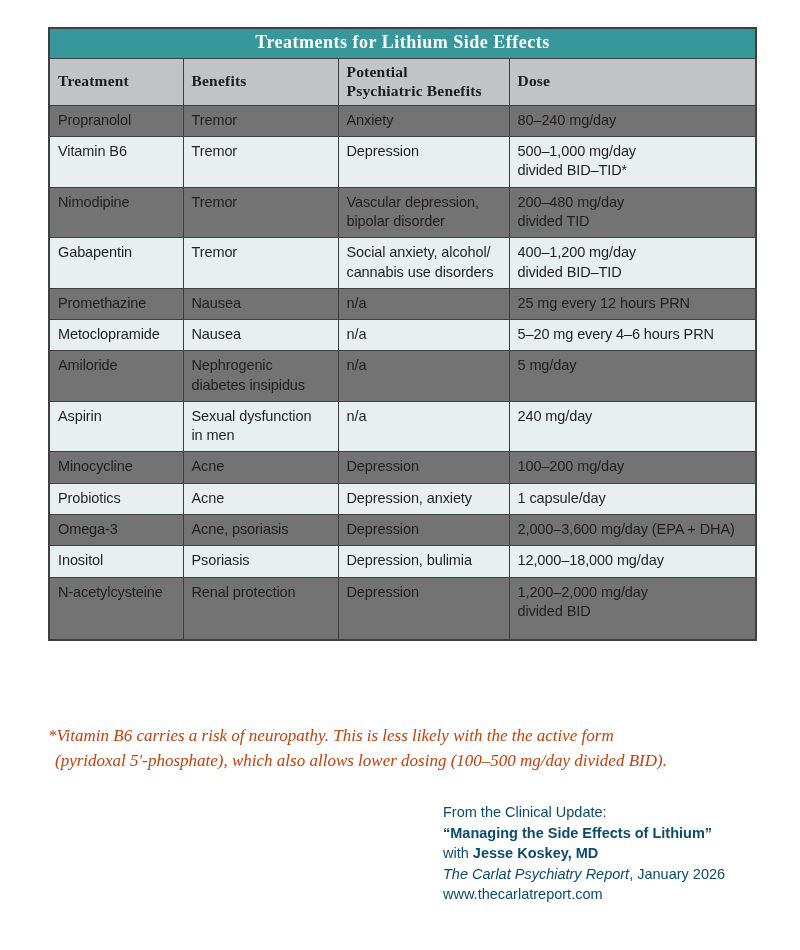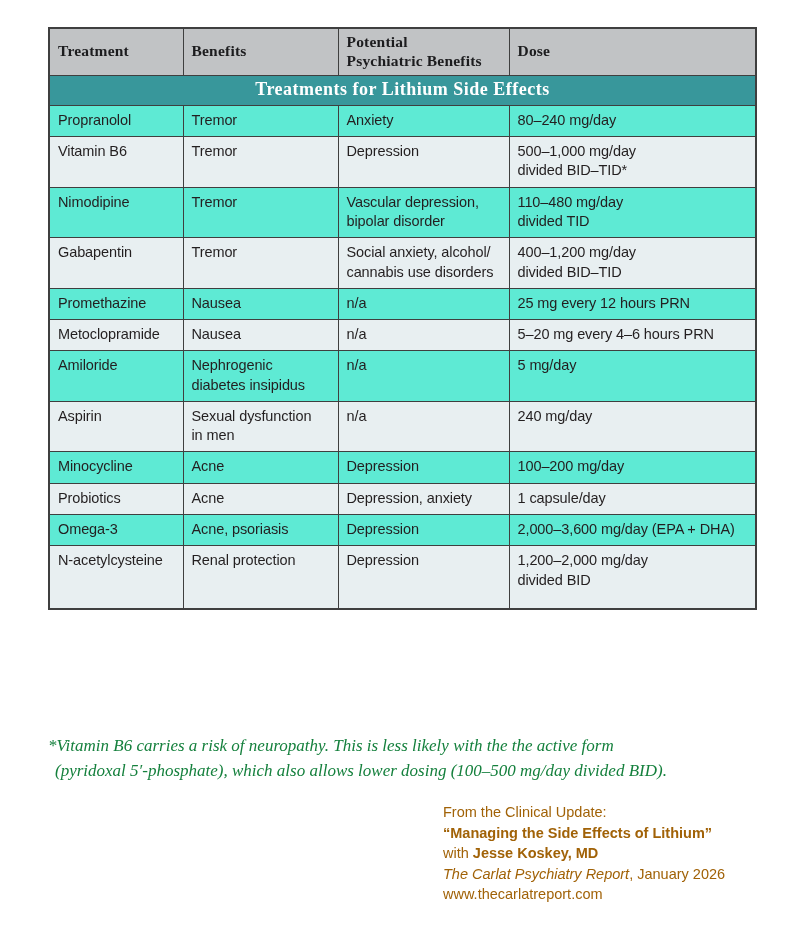--- a/index.html
+++ b/index.html
@@ -29,62 +29,62 @@
   th.hdr {
     background: #c1c3c5;
     font-family: "Liberation Serif", serif; font-weight: bold;
     font-size: 15.5px; line-height: 1.22; letter-spacing: 0.2px;
     text-align: left; vertical-align: middle;
     padding: 4px 8px; white-space: pre-line; color: #1c1c1e;
   }
   td {
     font-size: 14.5px; line-height: 1.33;
     padding: 5px 8px 6px 8px; vertical-align: top;
-    white-space: pre-line; background: #5eead4;
+    white-space: pre-line; background: #737373;
     letter-spacing: -0.1px;
   }
   tbody tr:nth-child(even) td { background: #e8eff1; }
   tbody tr:last-child td { padding-bottom: 18px; }
 
   .footnote {
     position: absolute; left: 48px; top: 724px; width: 712px;
     font-family: "Liberation Serif", serif; font-style: italic;
-    font-size: 17px; line-height: 1.45; color: #15803d; margin-top: 10px;
+    font-size: 17px; line-height: 1.45; color: #c2410c;
   }
   .footnote .fn2 { padding-left: 7px; }
 
   .attribution {
     position: absolute; left: 443px; top: 802px; width: 350px;
-    font-size: 14.5px; line-height: 1.42; color: #a16207;
+    font-size: 14.5px; line-height: 1.42; color: #0c4a6e;
   }
   .b { font-weight: bold; }
   .i { font-style: italic; }
 </style>
 </head>
 <body>
 
 <div class="page">
 
   <table class="tx">
     <colgroup>
         <col class="c1">
         <col class="c2">
         <col class="c3">
         <col class="c4">
       </colgroup>
     <thead>
       <tr>
+        <th class="title" colspan="4">Treatments for Lithium Side Effects</th>
+      </tr>
+      <tr>
         <th class="hdr">Treatment</th>
         <th class="hdr">Benefits</th>
         <th class="hdr">Potential
 Psychiatric Benefits</th>
         <th class="hdr">Dose</th>
-      </tr>
-      <tr>
-        <th class="title" colspan="4">Treatments for Lithium Side Effects</th>
       </tr>
     </thead>
     <tbody>
       <tr>
         <td>Propranolol</td>
         <td>Tremor</td>
         <td>Anxiety</td>
         <td>80–240 mg/day</td>
       </tr>
       <tr>
@@ -92,21 +92,21 @@
         <td>Tremor</td>
         <td>Depression</td>
         <td>500–1,000 mg/day
 divided BID–TID*</td>
       </tr>
       <tr>
         <td>Nimodipine</td>
         <td>Tremor</td>
         <td>Vascular depression,
 bipolar disorder</td>
-        <td>110–480 mg/day
+        <td>200–480 mg/day
 divided TID</td>
       </tr>
       <tr>
         <td>Gabapentin</td>
         <td>Tremor</td>
         <td>Social anxiety, alcohol/
 cannabis use disorders</td>
         <td>400–1,200 mg/day
 divided BID–TID</td>
       </tr>
@@ -148,20 +148,26 @@
         <td>Depression, anxiety</td>
         <td>1 capsule/day</td>
       </tr>
       <tr>
         <td>Omega-3</td>
         <td>Acne, psoriasis</td>
         <td>Depression</td>
         <td>2,000–3,600 mg/day (EPA + DHA)</td>
       </tr>
       <tr>
+        <td>Inositol</td>
+        <td>Psoriasis</td>
+        <td>Depression, bulimia</td>
+        <td>12,000–18,000 mg/day</td>
+      </tr>
+      <tr>
         <td>N-acetylcysteine</td>
         <td>Renal protection</td>
         <td>Depression</td>
         <td>1,200–2,000 mg/day
 divided BID</td>
       </tr>
     </tbody>
   </table>
 
   <div class="footnote">

